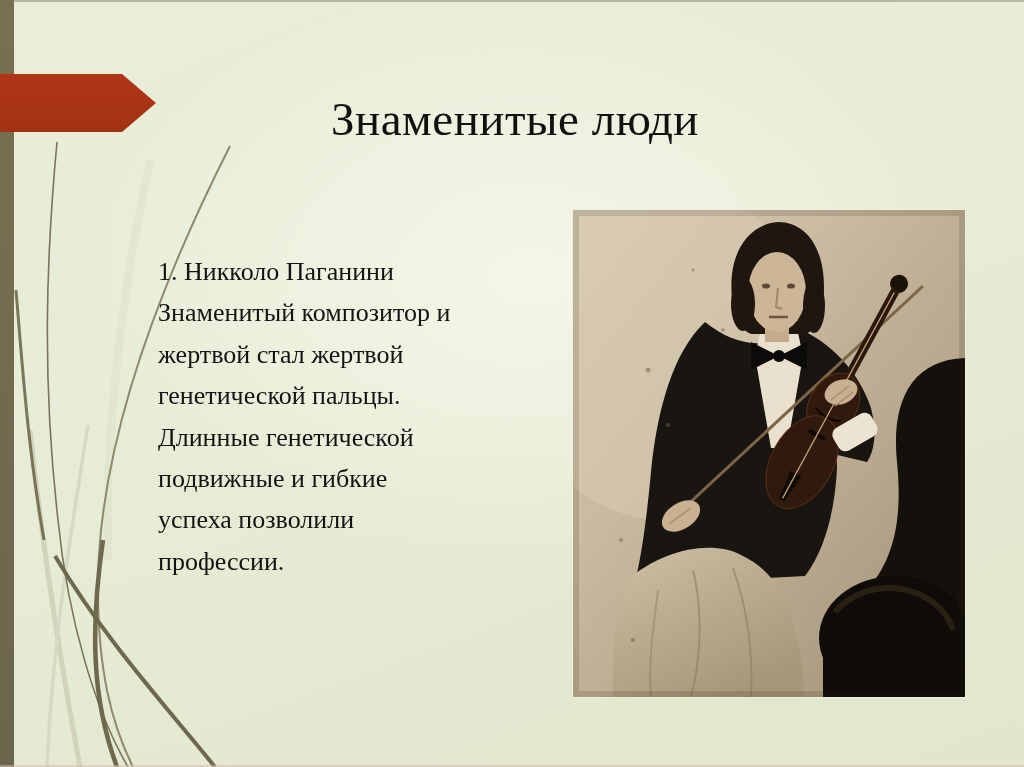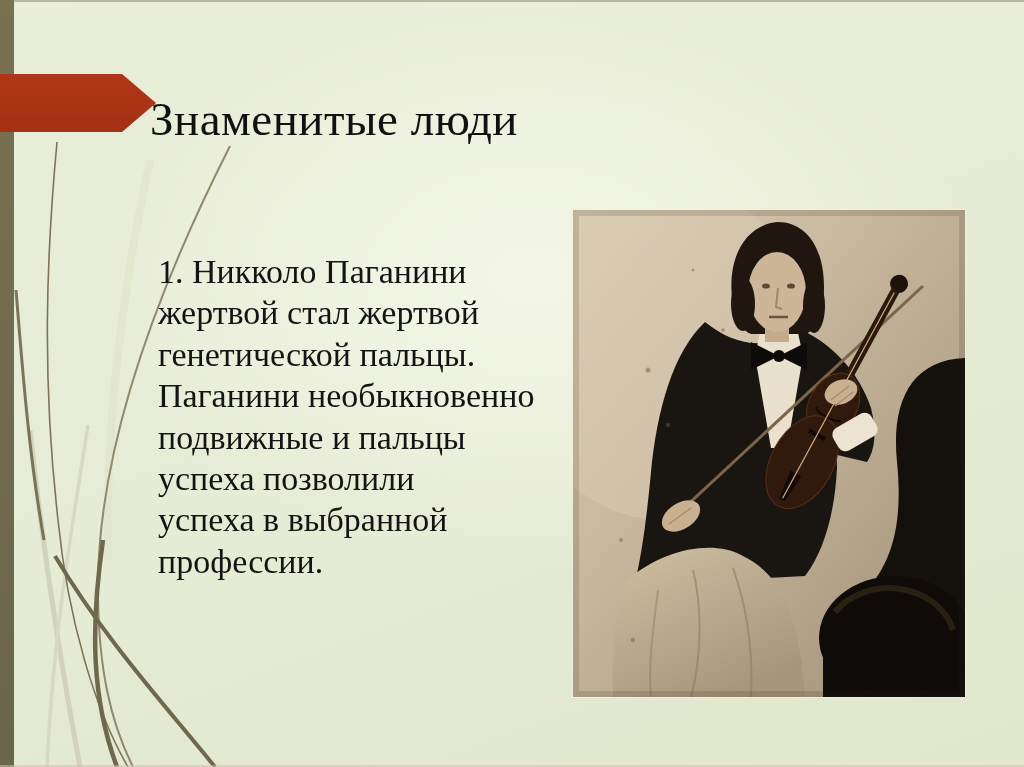--- a/index.html
+++ b/index.html
@@ -13,26 +13,26 @@
   .edge-line-top{position:absolute;left:0;top:0;width:100%;height:2px;background:rgba(128,120,92,.45);}
   .edge-line-bottom{position:absolute;left:0;bottom:0;width:100%;height:2px;background:rgba(210,192,176,.55);}
   .left-bar{
     position:absolute; left:0; top:0; width:14px; height:767px;
     background:linear-gradient(180deg, var(--edge-olive,#78714f) 0%, #716a4f 55%, #6b654c 100%);
   }
   .grass{position:absolute; left:0; top:0; width:1024px; height:767px; pointer-events:none;}
   .red-arrow{position:absolute; left:0; top:74px; width:158px; height:58px;}
   .slide-title{
     position:absolute; top:92px; left:150px; width:730px;
-    text-align:left; font-size:47px; line-height:1.15;
+    text-align:center; font-size:47px; line-height:1.15;
     color:var(--title-text,#111111); letter-spacing:.5px; white-space:nowrap;
   }
   .body-text{
     position:absolute; left:158px; top:251px; width:440px;
-    font-size:34px; line-height:41.4px; color:#141414;
+    font-size:26px; line-height:41.4px; color:#141414;
   }
   .body-text .line{white-space:nowrap;}
   .photo{
     position:absolute; left:573px; top:210px; width:392px; height:487px;
     box-shadow:0 0 0 1px #eef0da;
   }
   .photo svg{display:block;}
 </style>
 </head>
 <body>
@@ -61,26 +61,26 @@
           <stop offset="1" stop-color="#a33114"></stop>
       </linearGradient>
     </defs>
     <polygon points="0,0 122,0 156,29 122,58 0,58" fill="url(#arrg)"></polygon>
   </svg>
 
   <div class="slide-title">Знаменитые люди</div>
 
   <div class="body-text">
     <div class="line">1. Никколо Паганини</div>
+    <div class="line">Знаменитый композитор и</div>
     <div class="line">жертвой стал жертвой</div>
     <div class="line">генетической пальцы.</div>
-    <div class="line">Паганини необыкновенно</div>
-    <div class="line">подвижные и пальцы</div>
+    <div class="line">Длинные генетической</div>
+    <div class="line">подвижные и гибкие</div>
     <div class="line">успеха позволили</div>
-    <div class="line">успеха в выбранной</div>
     <div class="line">профессии.</div>
   </div>
 
   <div class="photo">
     <svg width="392" height="487" viewBox="0 0 392 487">
       <defs>
         <linearGradient id="pbg" x1="0" y1="0" x2="1" y2="1">
           <stop offset="0" stop-color="#d8cbb2"></stop>
           <stop offset="0.35" stop-color="#c9baa0"></stop>
           <stop offset="0.65" stop-color="#b7a78c"></stop>

